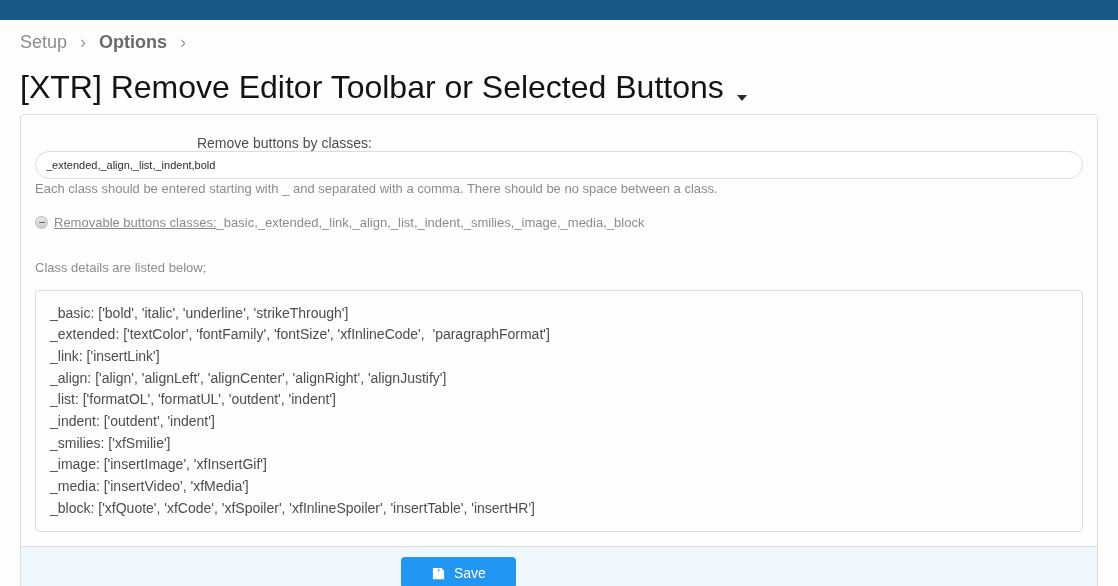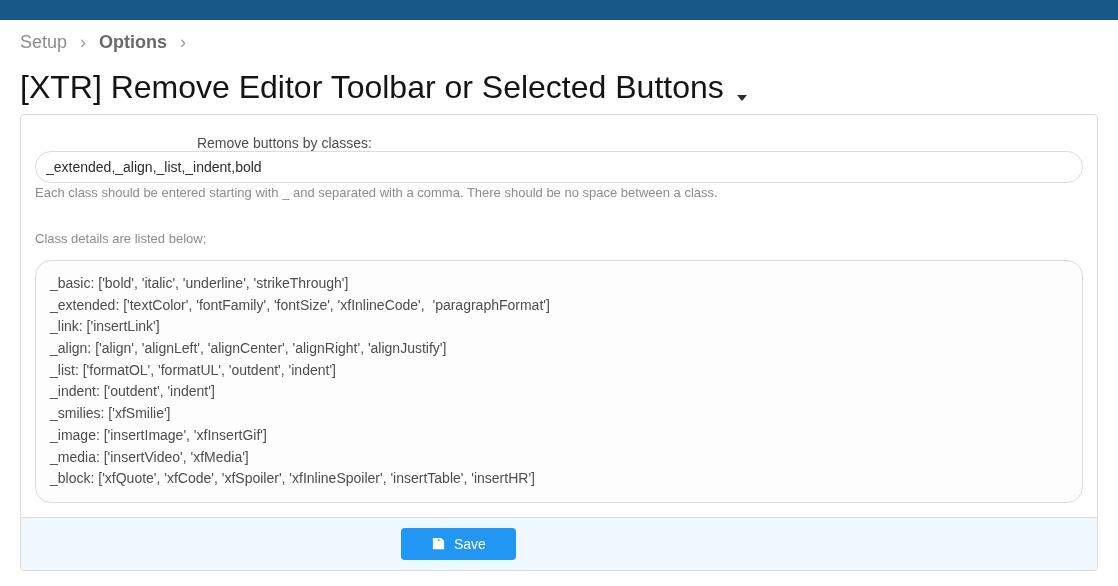--- a/index.html
+++ b/index.html
@@ -57,21 +57,21 @@
     font-size: 14px;
     color: #4d4d4d;
   }
   .form-row .field-col {
     flex: 1;
     padding: 0 14px 14px 14px;
   }
   input.text-input {
     width: 100%;
     padding: 7px 10px;
-    font-size: 14px;
+    font-size: 11px;
     border: 1px solid #dcdcdc;
     border-radius: 16px;
     color: #2c2c2c;
     background: #fff;
   }
   .hint {
     font-size: 13px;
     color: #8c8c8c;
     line-height: 1.5;
   }
@@ -92,21 +92,21 @@
     position: relative;
   }
   .hint .prefixed .dot::before{
     content:"";
     width:6px; height:1.5px; background:#6a6a6a; display:block;
   }
   .hint .underline { text-decoration: underline; }
   .code-box {
     margin-top: 12px;
     border: 1px solid #dcdcdc;
-    border-radius: 16px;
+    border-radius: 4px;
     background: #fdfdfd;
     padding: 12px 14px;
     font-size: 14px;
     color: #4d4d4d;
     line-height: 1.55;
     white-space: pre-wrap;
   }
   .footer-bar {
     background: #eff7ff;
     border-top: 1px solid #dcdcdc;
@@ -147,20 +147,27 @@
   </h1>
 
 
   <div class="block">
 
     <div class="form-row">
       <div class="label-col">Remove buttons by classes:</div>
       <div class="field-col">
         <input class="text-input" type="text" value="_extended,_align,_list,_indent,bold" style="">
         <div class="hint">Each class should be entered starting with _ and separated with a comma. There should be no space between a class.</div>
+        <div class="hint">
+          <span class="prefixed">
+            <span class="dot"></span>
+            <span class="underline">Removable buttons classes:</span>
+            <span> _basic,_extended,_link,_align,_list,_indent,_smilies,_image,_media,_block</span>
+          </span>
+        </div>
         <div class="hint" style="margin-top:26px">Class details are listed below;</div>
         <div class="code-box">_basic: ['bold', 'italic', 'underline', 'strikeThrough']
 _extended: ['textColor', 'fontFamily', 'fontSize', 'xfInlineCode',  'paragraphFormat']
 _link: ['insertLink']
 _align: ['align', 'alignLeft', 'alignCenter', 'alignRight', 'alignJustify']
 _list: ['formatOL', 'formatUL', 'outdent', 'indent']
 _indent: ['outdent', 'indent']
 _smilies: ['xfSmilie']
 _image: ['insertImage', 'xfInsertGif']
 _media: ['insertVideo', 'xfMedia']

